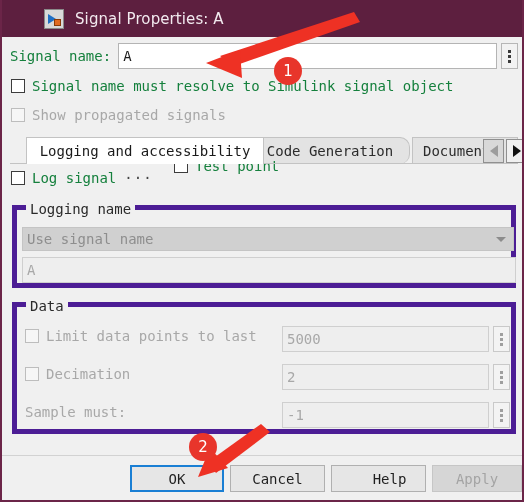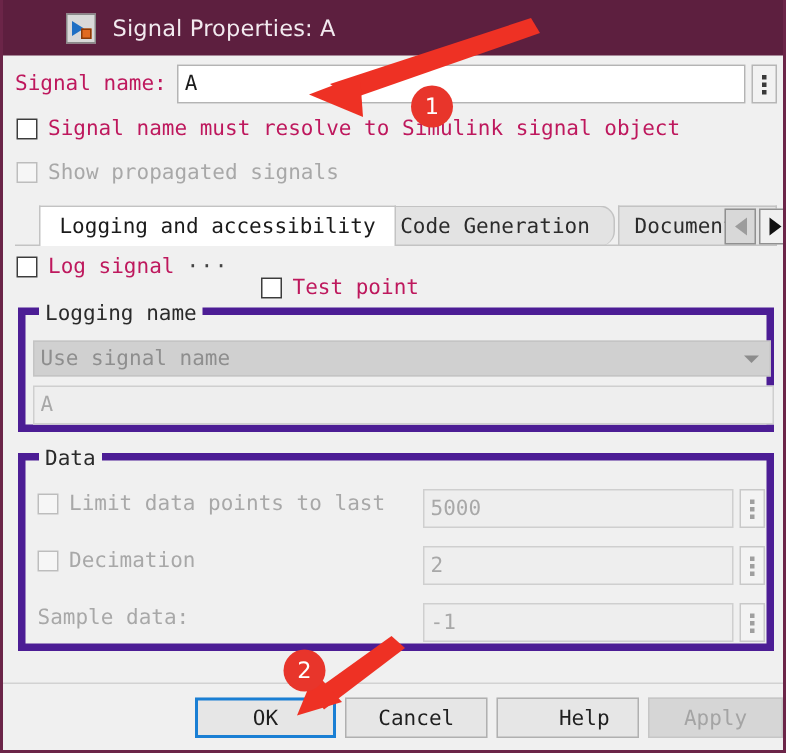--- a/index.html
+++ b/index.html
@@ -78,21 +78,21 @@
     font-size: 19px;
     font-family: "DejaVu Sans", "Liberation Sans", sans-serif;
     line-height: 1;
     cursor: pointer;
   }
 
   
   .mono {
     font-family: "DejaVu Sans Mono", "Liberation Mono", monospace;
     font-size: 14px;
-    color: #be185d;
+    color: #15803d;
   }
   .disabled-text { color: #a8a8a8; }
 
   
   .row-signal-name {
     position: absolute;
     left: 8px; top: 43px;
     width: 508px; height: 26px;
     display: flex;
     align-items: center;
@@ -370,21 +370,21 @@
       </div>
   </div>
   <div class="tabpanel-top"></div>
 
   <div class="cbrow" style="left:9px; top:170px;">
     <span class="cbox"></span>
     <span class="mono">Log signal</span>
     <span class="mono" style="margin-left:8px; letter-spacing:1px; color:#444;">···</span>
   </div>
 
-  <div class="cbrow" style="left:172px; top:184px;align-items:center;">
+  <div class="cbrow" style="left:172px; top:158px;align-items:center;">
     <span class="cbox"></span>
     <span class="mono">Test point</span>
   </div>
 
   <div class="group" style="left:10px; top:205px; width:504px; height:83px;">
     <span class="glabel">Logging name</span>
     <div class="combo" style="left:5px; top:17px; width:492px;">
       <span>Use signal name</span>
       <span class="caret"></span>
     </div>
@@ -410,21 +410,21 @@
       <span class="mono disabled-text">Decimation</span>
     </div>
     <div class="txt dis" style="position:absolute; left:265px; top:57px; width:207px;">2</div>
     <div class="dots-btn dis" style="position:absolute; left:476px; top:57px; margin-left:0;">
         <i></i>
         <i></i>
         <i></i>
       </div>
 
     <div class="cbrow" style="left:8px; top:97px;">
-      <span class="mono disabled-text">Sample data:</span>
+      <span class="mono disabled-text">Sample must:</span>
     </div>
     <div class="txt dis" style="position:absolute; left:265px; top:95px; width:207px;">-1</div>
     <div class="dots-btn dis" style="position:absolute; left:476px; top:95px; margin-left:0;">
         <i></i>
         <i></i>
         <i></i>
       </div>
   </div>
 
   <div class="btnbar">

